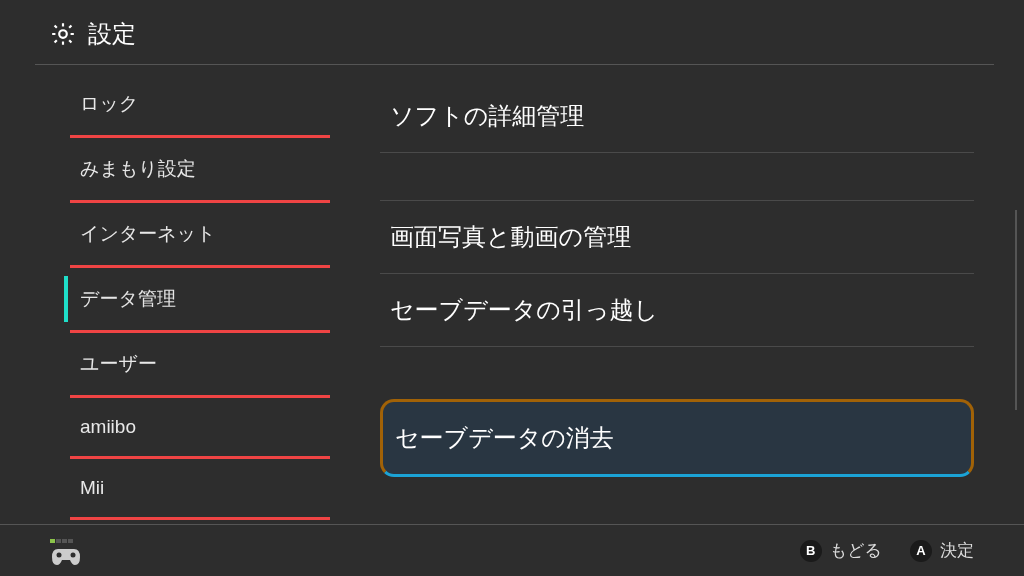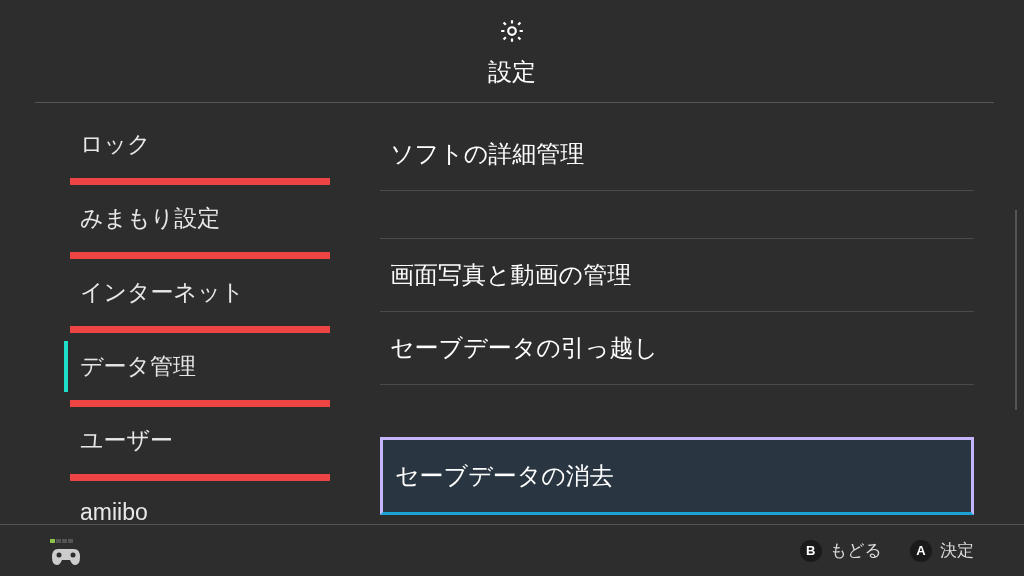--- a/index.html
+++ b/index.html
@@ -10,21 +10,20 @@
       font-family: -apple-system, 'Hiragino Sans', 'Yu Gothic', sans-serif;
       color: #ffffff;
       overflow: hidden;
       position: relative;
     }
     .header {
       display: flex;
       align-items: center;
       padding: 18px 50px 14px;
       gap: 12px;
-      flex-direction: column;
     }
     .gear-icon {
       width: 26px;
       height: 26px;
       display: flex;
       align-items: center;
       justify-content: center;
     }
     .header-title {
       font-size: 24px;
@@ -40,23 +39,23 @@
       height: calc(100% - 110px);
     }
     .sidebar {
       width: 330px;
       padding-left: 70px;
       padding-top: 8px;
       overflow: hidden;
     }
     .sidebar-item {
       padding: 18px 0 18px 10px;
-      font-size: 23px;
+      font-size: 19px;
       color: #e8e8e8;
-      border-bottom: 7px solid #ef4444;
+      border-bottom: 3px solid #ef4444;
       cursor: pointer;
       position: relative;
     }
     .sidebar-item.selected {
       color: #e5e5e5;
     }
     .sidebar-item.selected::before {
       content: '';
       position: absolute;
       left: -6px;
@@ -79,22 +78,22 @@
       cursor: pointer;
     }
     .content-gap {
       height: 48px;
       border-bottom: 1px solid #4a4a4a;
     }
     .content-gap2 {
       height: 52px;
     }
     .content-item.highlighted {
-      border: 3px solid #c4b5fd;
-      border-radius: 0;
+      border: 3px solid #a16207;
+      border-radius: 14px;
       background: #293642;
       padding: 20px 12px;
       border-bottom: 3px solid #1ba3d6;
     }
     .right-divider {
       position: absolute;
       right: 7px;
       top: 210px;
       width: 2px;
       height: 200px;

